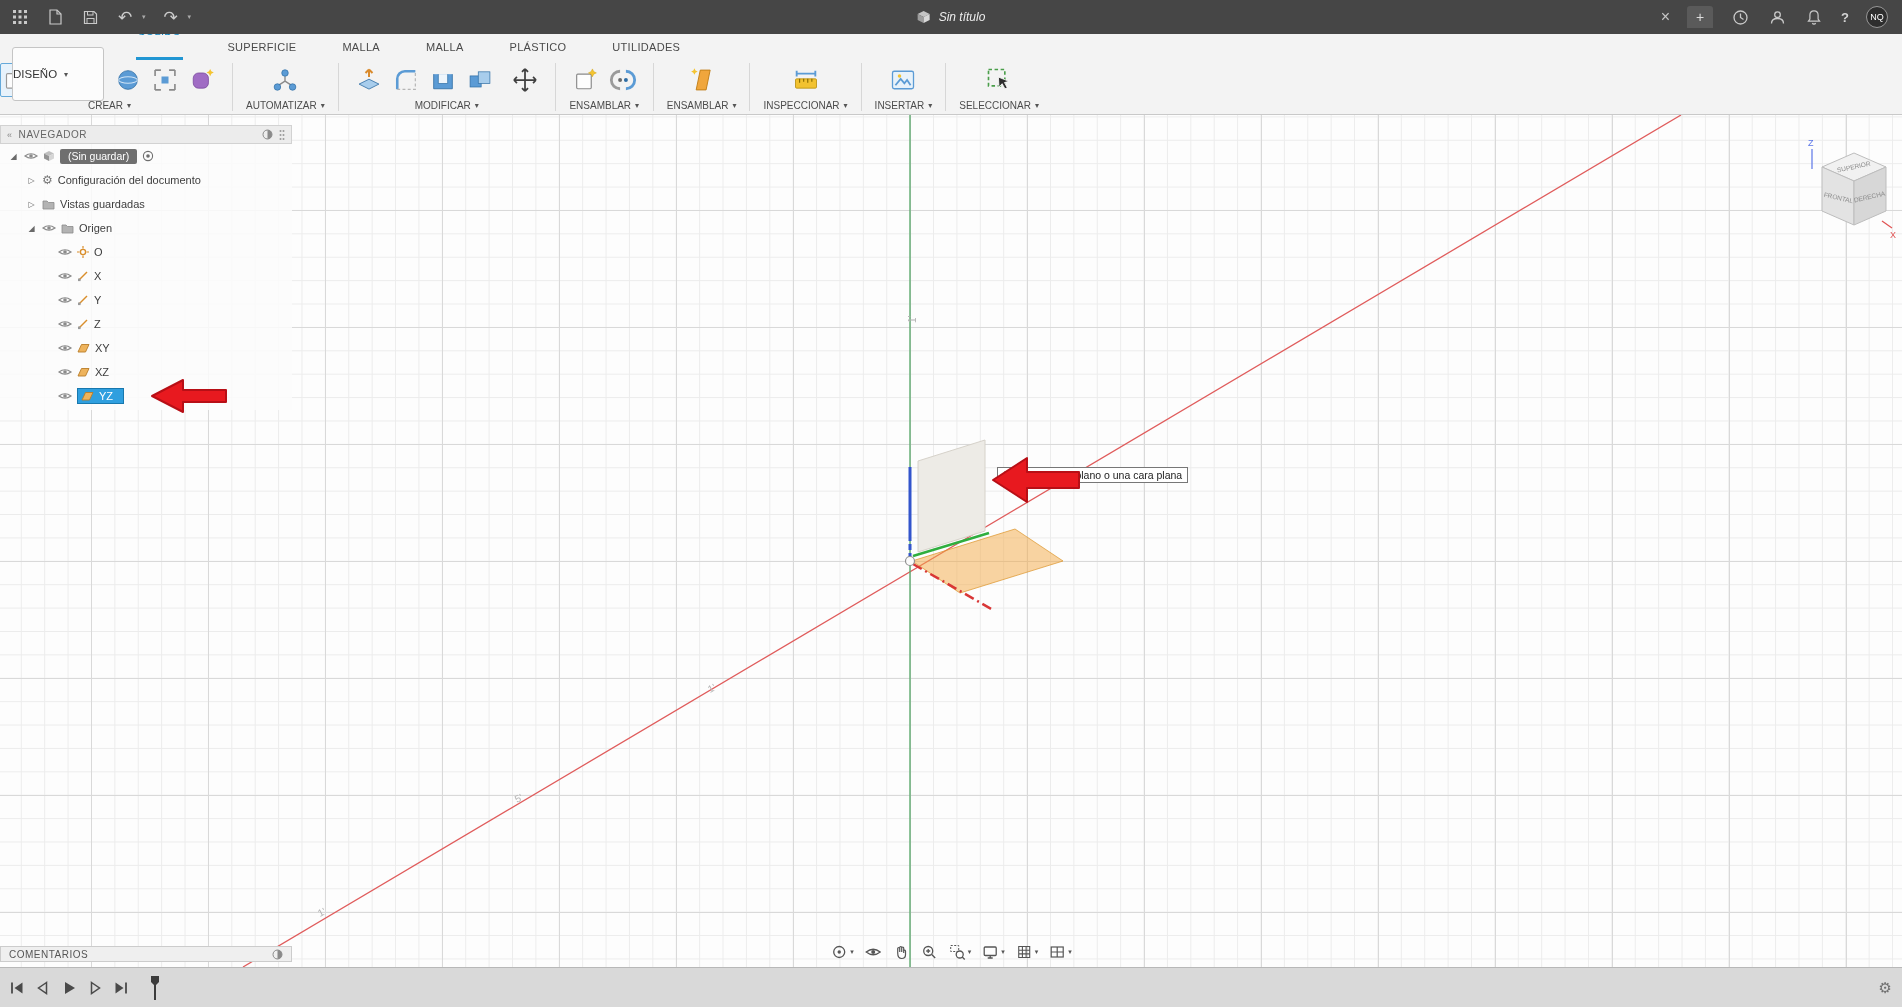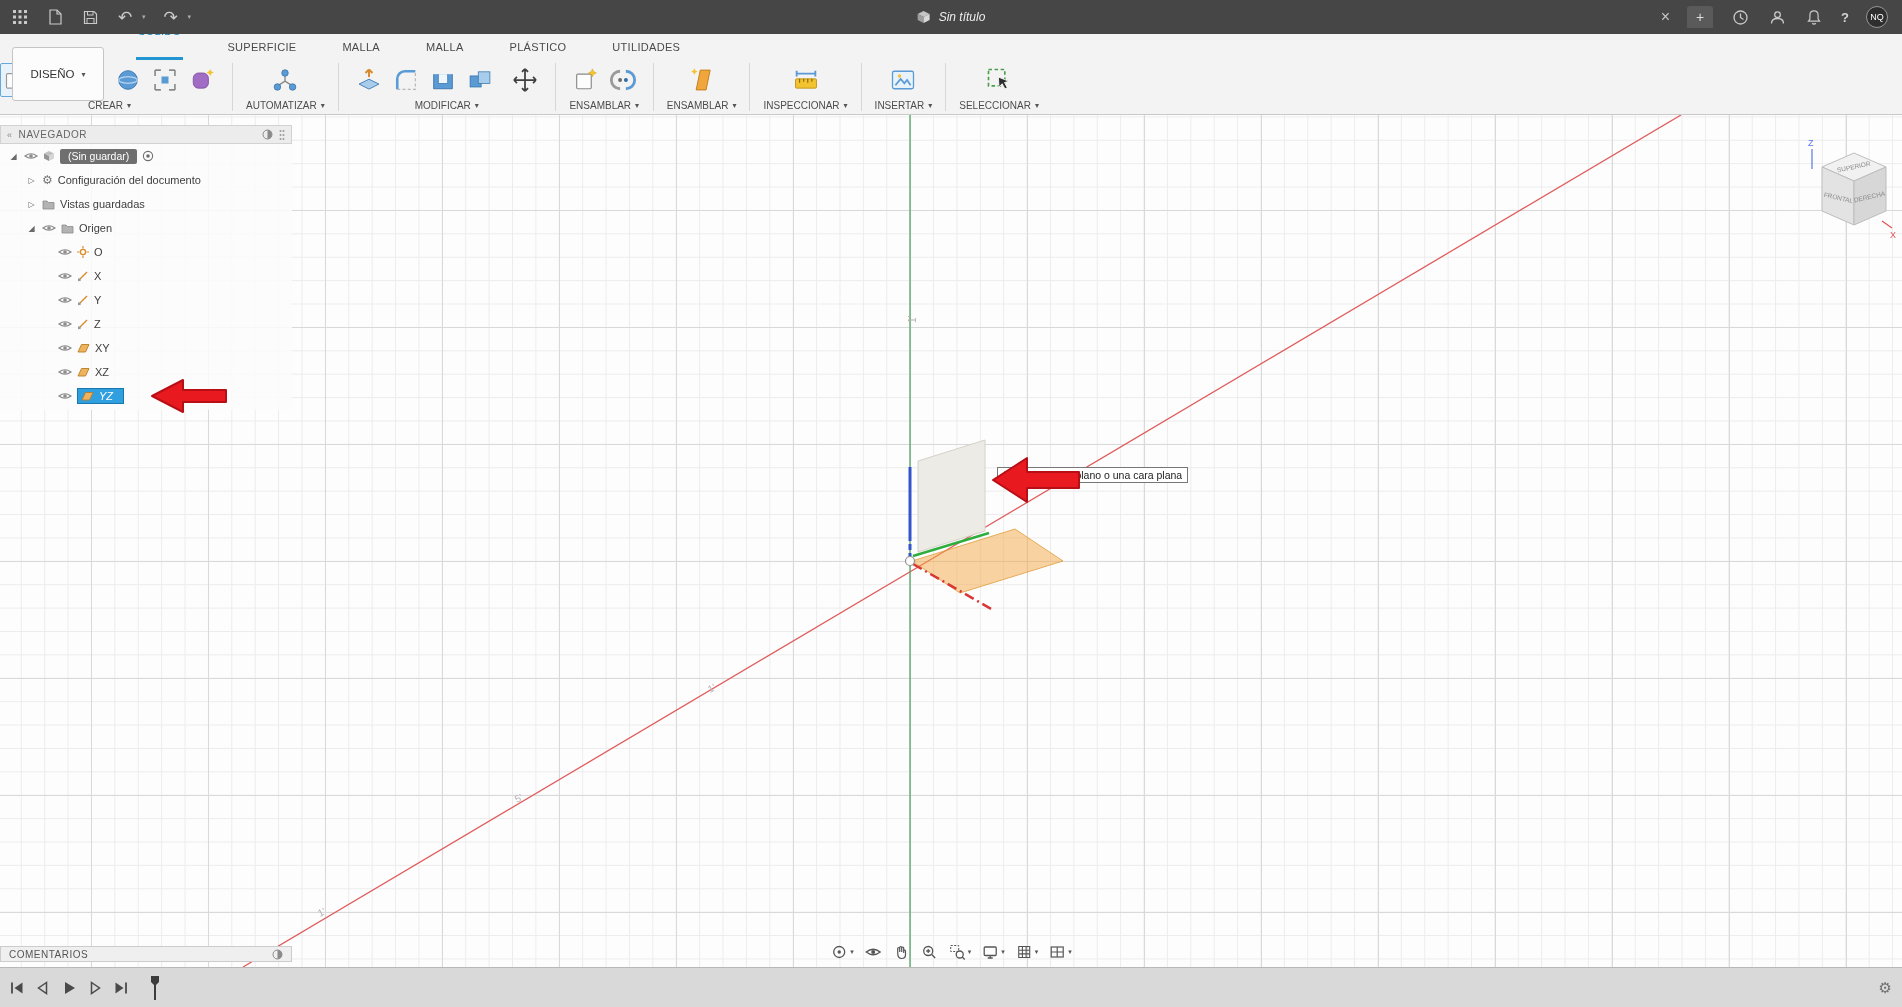--- a/index.html
+++ b/index.html
@@ -23,21 +23,21 @@
             align-items:center; justify-content:center; font-size:14px; color:#dddddd; }
   .help-q{ font-size:13px; font-weight:bold; color:#d5d5d5; }
   .avatar{ width:22px; height:22px; border-radius:50%; background:#2e2e2e; border:1.5px solid #979797;
            color:#ffffff; font-size:9px; display:flex; align-items:center; justify-content:center; }
 
   
   .ribbon{ position:absolute; top:34px; left:0; width:100%; height:81px; background:#f3f3f3;
            border-bottom:1px solid #c9c9c9; z-index:25; }
   .design-btn{ position:absolute; left:12px; top:13px; width:92px; height:54px; background:#fcfcfc;
                border:1px solid #c5c5c5; border-radius:3px; display:flex; align-items:center;
-               justify-content:center; gap:7px; font-size:11.5px; color:#333333; }
+               gap:7px; font-size:11.5px; color:#333333; }
   .caret{ font-size:8px; color:#555555; }
   .tabs{ display:flex; align-items:flex-end; gap:42px; margin-left:136px; height:26px; }
   .tab{ font-size:11px; color:#4a4a4a; letter-spacing:.3px; padding:0 2px 7px; }
   .tab.active{ color:#0d87c5; padding-bottom:20px; border-bottom:3px solid #2196d3; }
   .tools{ display:flex; align-items:flex-start; height:54px; padding-top:1px; }
   .group{ display:flex; flex-direction:column; align-items:center; }
   .gicons{ display:flex; align-items:center; gap:3px; height:38px; }
   .tool{ width:34px; height:34px; display:flex; align-items:center; justify-content:center; border-radius:2px; }
   .tool.selected{ border:1px solid #64a9da; background:#e7f2fb; }
   .grp-label{ font-size:10px; color:#4c4c4c; display:flex; gap:4px; align-items:center; margin-top:1px; }
@@ -60,21 +60,21 @@
   .panel-head{ height:19px; background:#ececec; border:1px solid #d2d2d2; display:flex; align-items:center;
                padding:0 6px; font-size:10px; color:#666666; letter-spacing:.6px; gap:6px; }
   .panel-head .title{ flex:1; }
   .chev{ font-size:9px; color:#888888; }
   .tree{ background:rgba(251,251,251,.85); padding-bottom:2px; }
   .trow{ height:24px; display:flex; align-items:center; font-size:11px; color:#3d3d3d; gap:5px; }
   .lv0{ padding-left:8px; } .lv1{ padding-left:26px; } .lv2{ padding-left:58px; }
   .expander{ width:11px; font-size:8px; color:#6a6a6a; text-align:center; }
   .pill{ background:#6f6f6f; color:#ffffff; border-radius:2px; padding:1.5px 8px; font-size:10.5px; }
   .sel{ display:flex; align-items:center; gap:5px; background:#2f9fdf; border:1px solid #1878ae;
-        color:#ffffff; padding:1px 10px 1px 3px;font-style:italic; }
+        color:#ffffff; padding:1px 10px 1px 3px; }
   .gear-glyph{ font-size:12px; color:#777777; line-height:1; }
 
   
   .tooltip{ position:absolute; left:997px; top:352px; background:#ffffff; border:1px solid #777777;
             font-size:10.5px; color:#222222; padding:1px 5px; white-space:nowrap; z-index:8; }
   .annotation{ position:absolute; left:1077px; top:310px; width:156px; height:99px; border:5px solid #e8191f;
                border-radius:16px; display:flex; align-items:center; justify-content:center; z-index:16; }
   .annotation span{ font-size:27px; font-weight:bold; color:#e8191f; letter-spacing:.5px; }
   .arrow-svg{ position:absolute; z-index:15; }
   .viewcube{ position:absolute; left:1798px; top:20px; width:100px; height:106px; z-index:4; }

